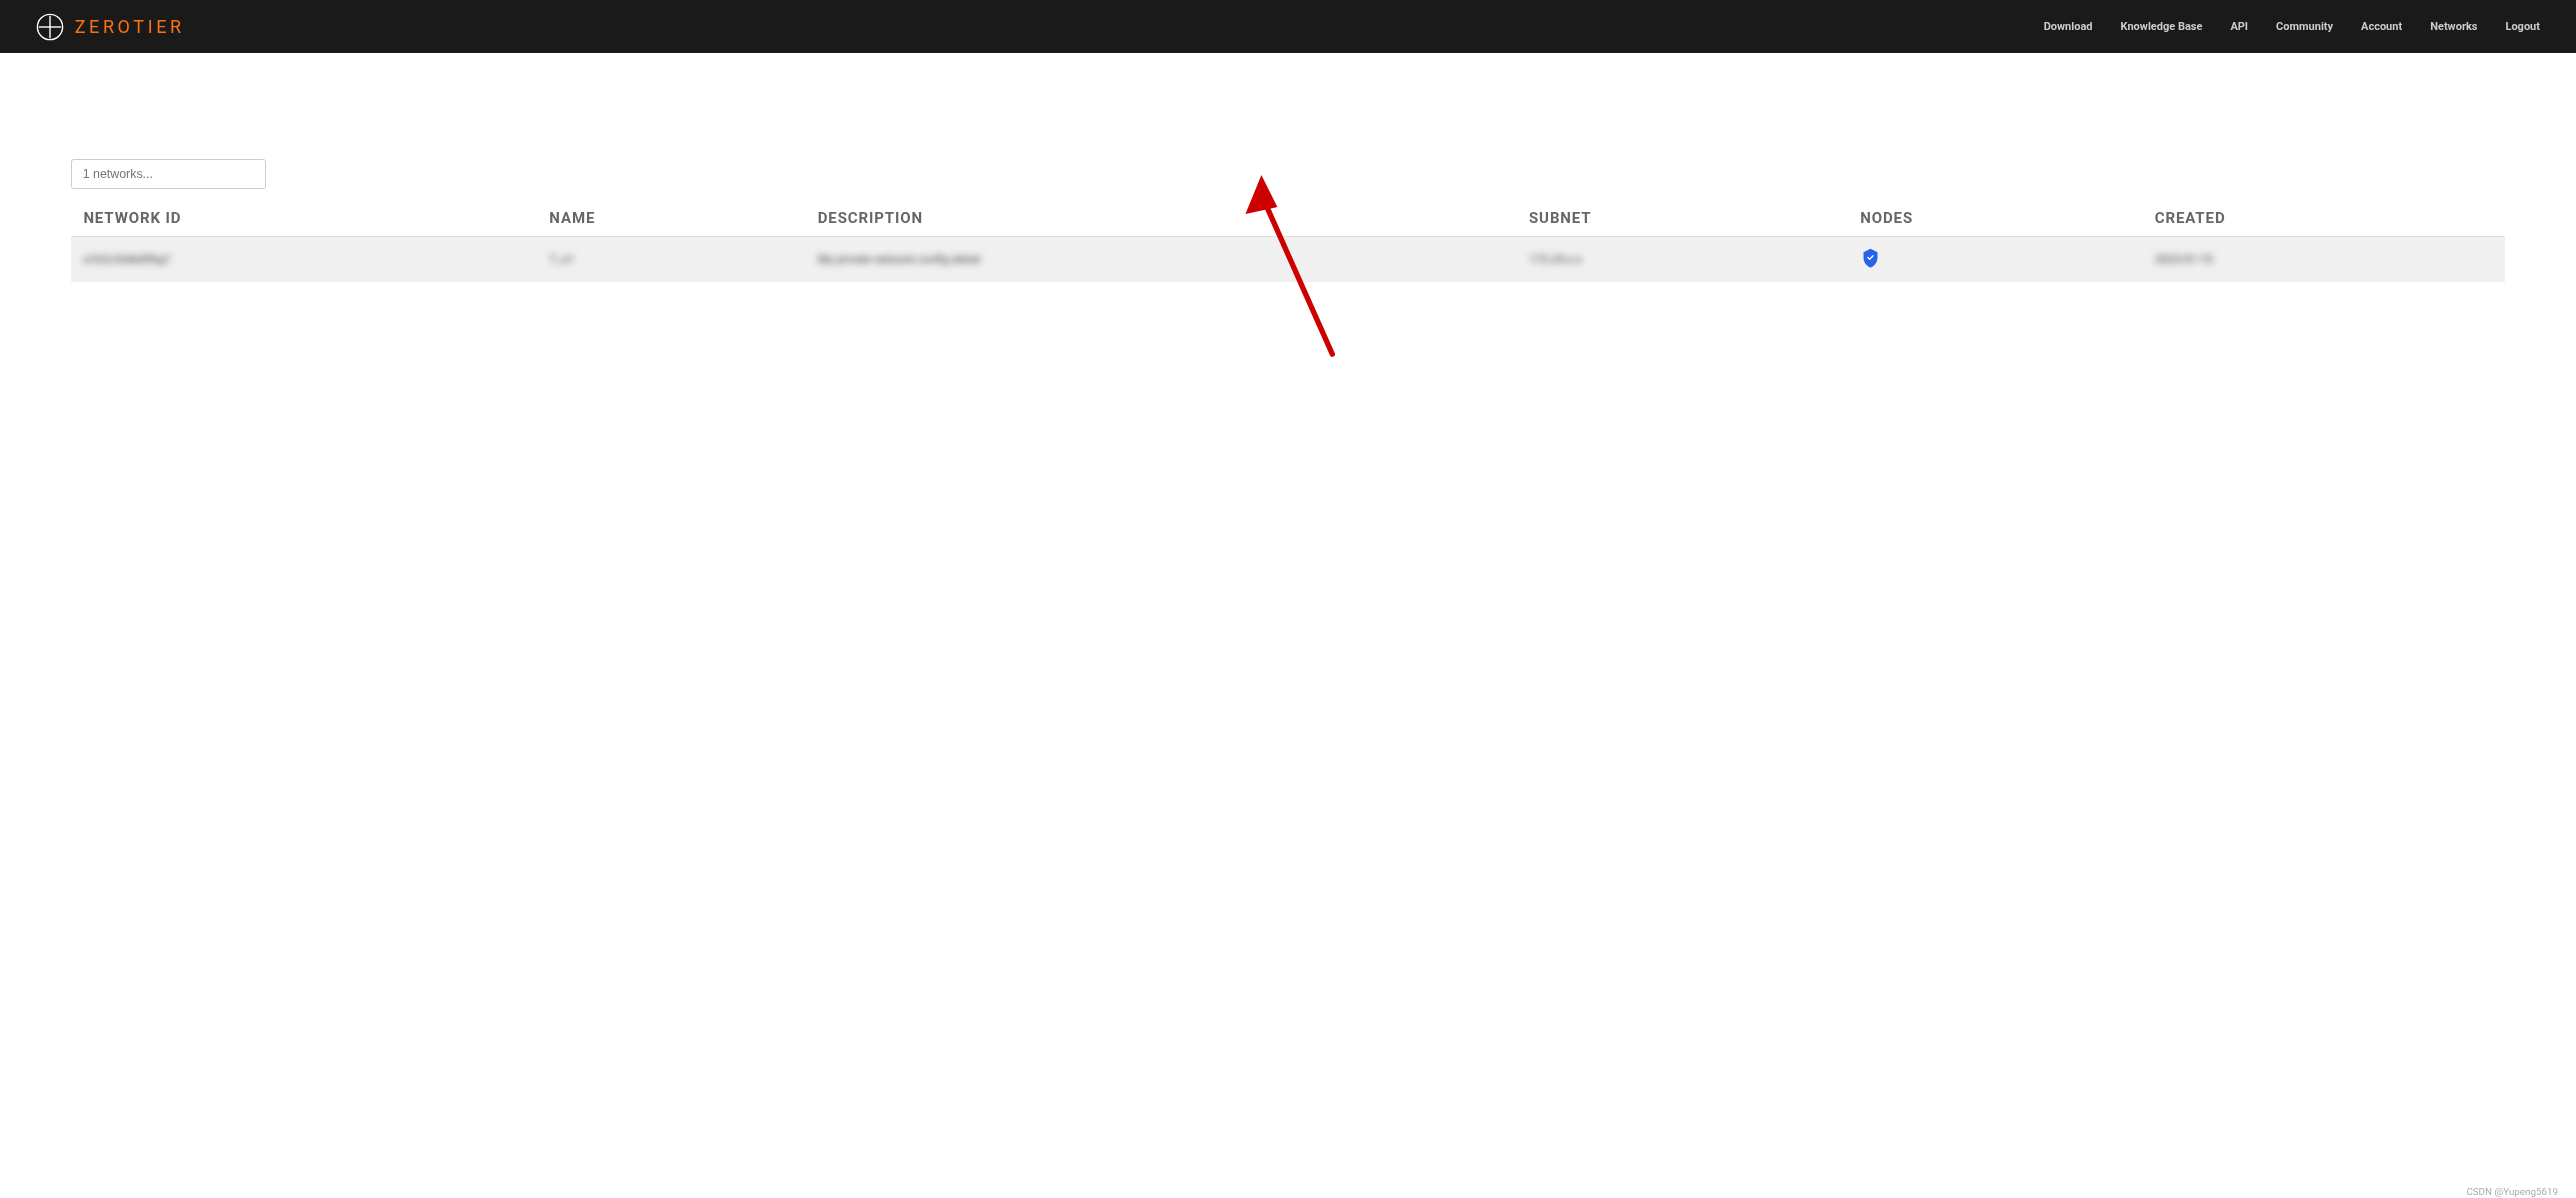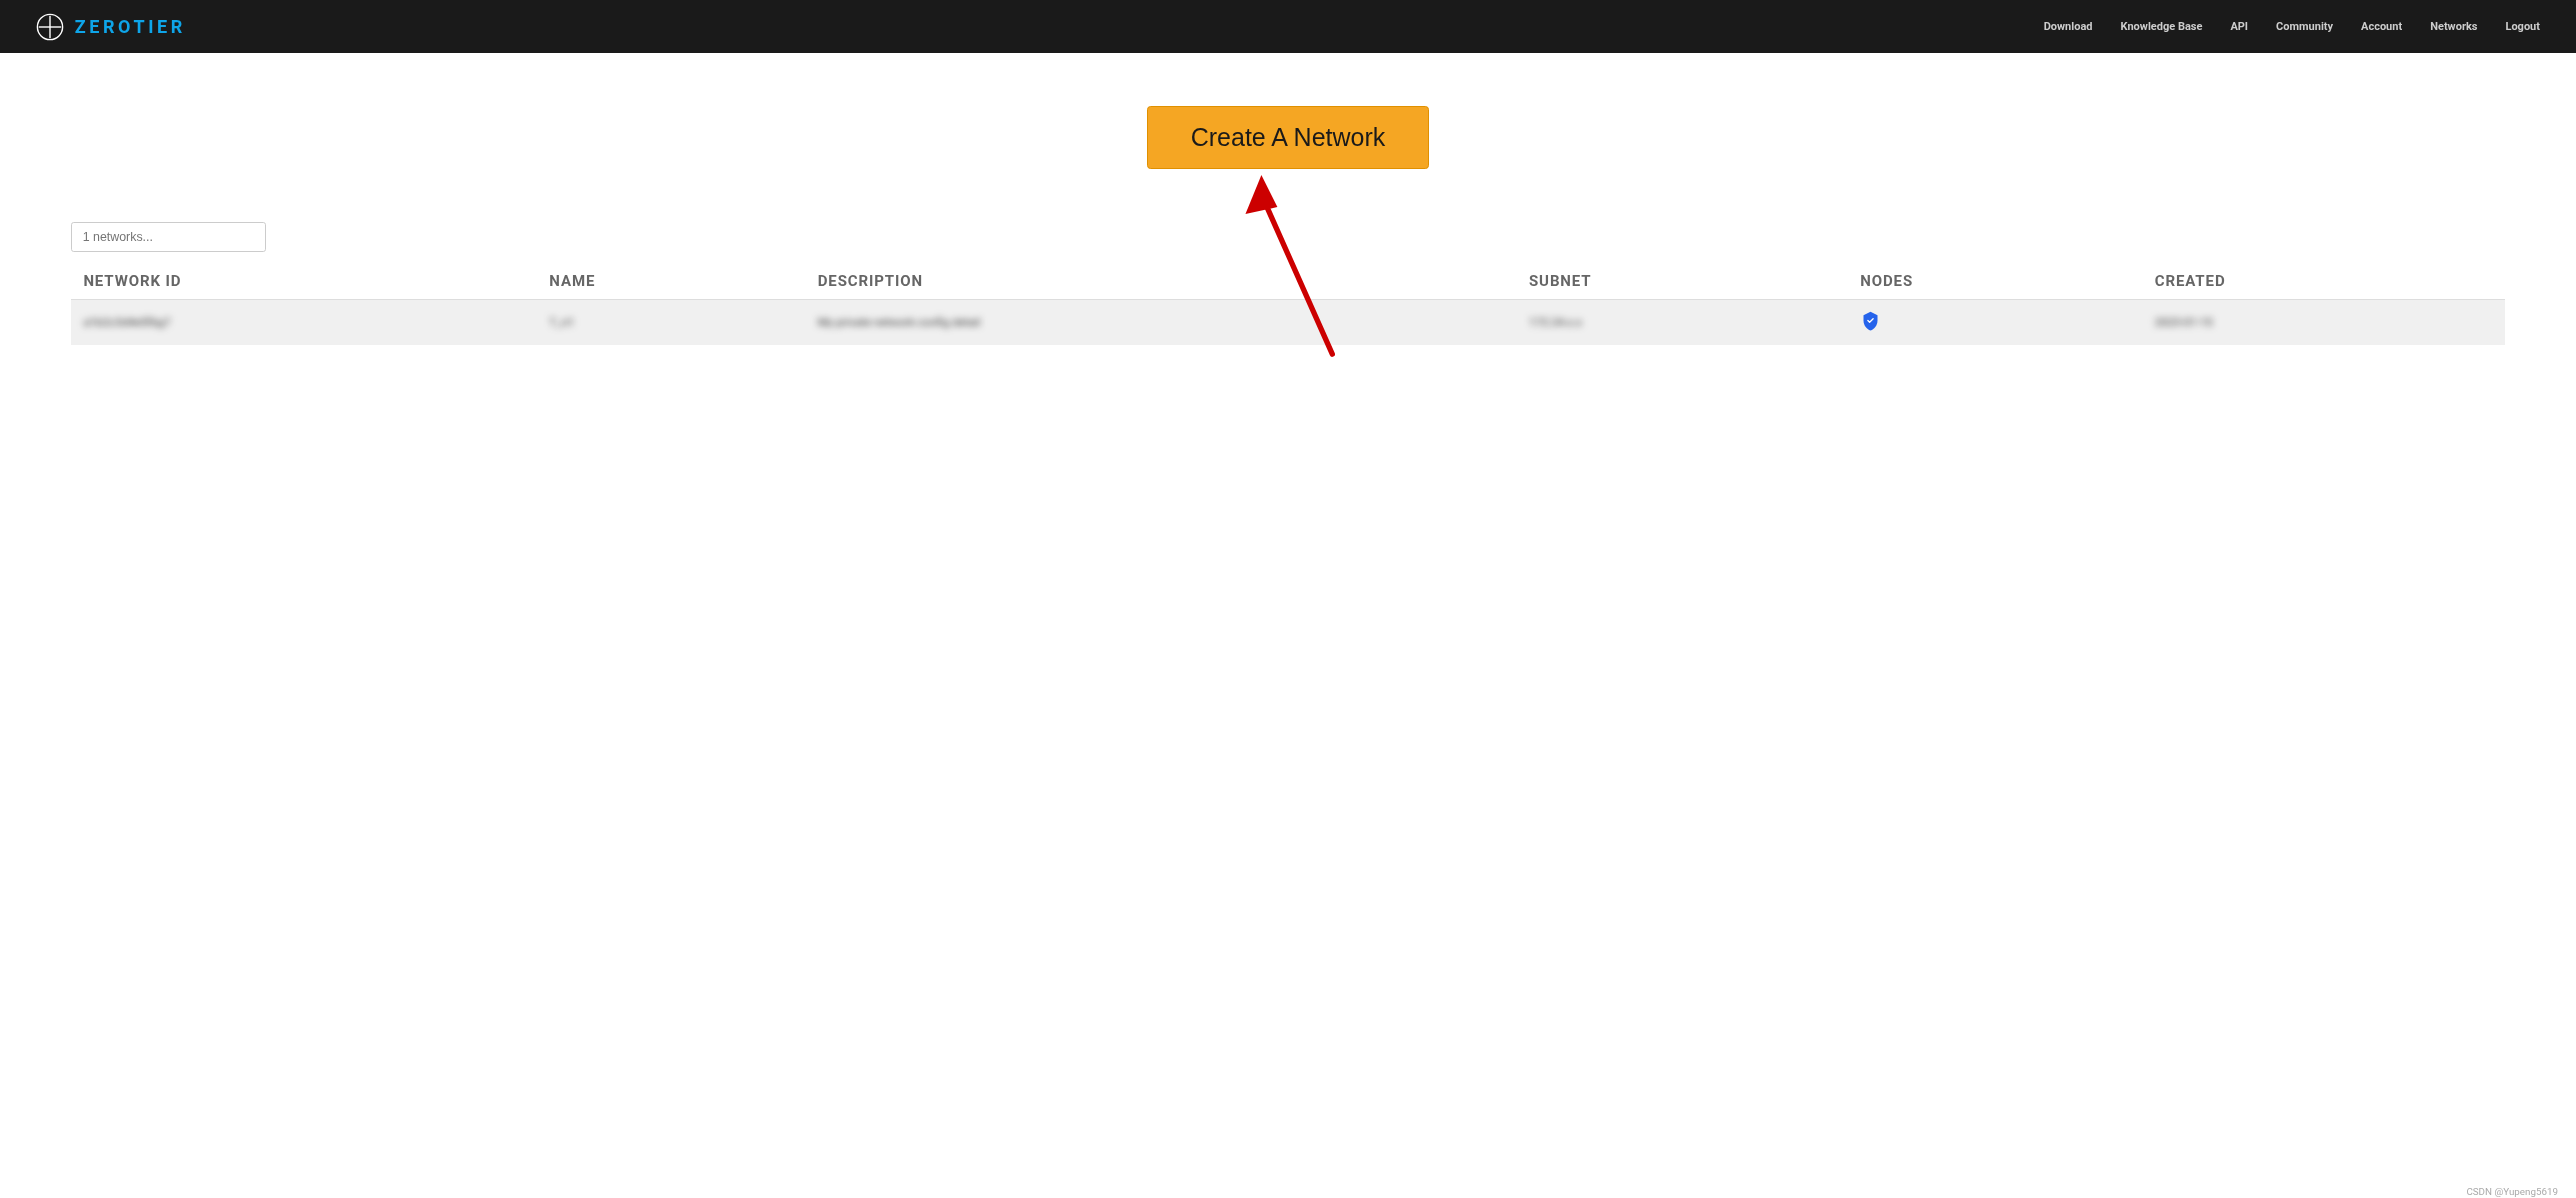--- a/index.html
+++ b/index.html
@@ -32,23 +32,23 @@
       color: #ffffff;
     }
 
     .navbar-logo-icon {
       width: 28px;
       height: 28px;
     }
 
     .navbar-brand-name {
       font-size: 18px;
-      font-weight: 700;
+      font-weight: 400;
       letter-spacing: 3.6px;
-      color: #0ea5e9;
+      color: #f97316;
     }
 
     .navbar-links {
       display: flex;
       align-items: center;
       gap: 28px;
     }
 
     .navbar-link {
       color: #cccccc;
@@ -225,21 +225,20 @@
     <a class="navbar-link">Community</a>
     <a class="navbar-link">Account</a>
     <a class="navbar-link">Networks</a>
     <a class="navbar-link">Logout</a>
   </div>
 </nav>
 
 <div class="main-content">
 
   <div class="create-network-area">
-    <button class="create-network-btn">Create A Network</button>
 
     <div class="arrow-container">
       <svg class="arrow-svg" width="160" height="195" viewBox="0 0 180 220">
 
         <line x1="140" y1="210" x2="60" y2="30" stroke="#cc0000" stroke-width="6" stroke-linecap="round"></line>
 
         <polygon points="60,8 42,52 78,44" fill="#cc0000"></polygon>
       </svg>
     </div>
   </div>

